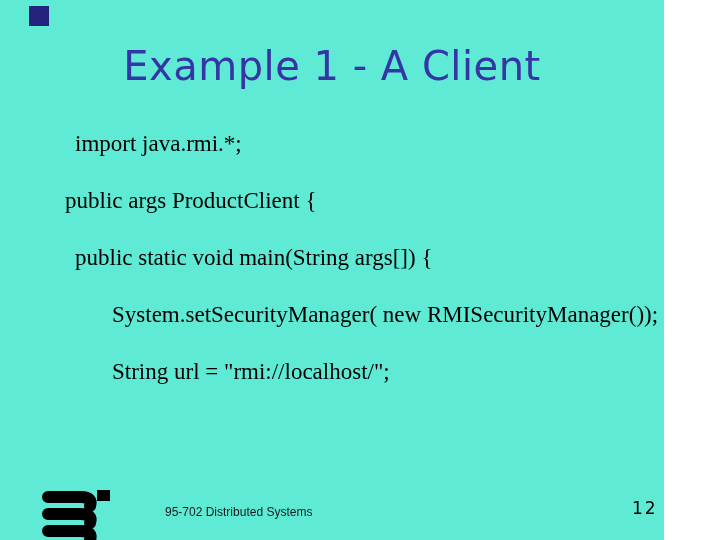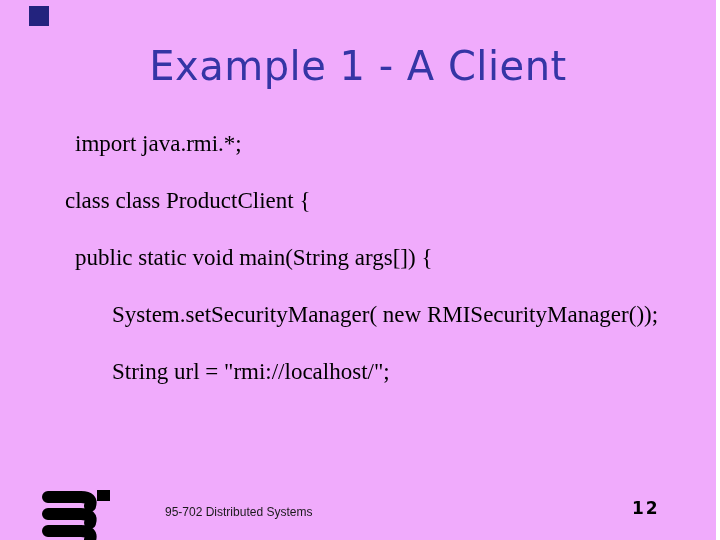--- a/index.html
+++ b/index.html
@@ -2,23 +2,23 @@
 <html><head>
 <meta charset="utf-8">
 <style>
   html, body {
     margin: 0;
     padding: 0;
     background: #ffffff;
   }
   .slide {
     position: relative;
-    width: 716px;
+    width: 664px;
     height: 540px;
-    background: #f0abfc;
+    background: #5eead4;
     overflow: hidden;
     font-family: "Liberation Sans", sans-serif;
   }
   .corner-square {
     position: absolute;
     left: 29px;
     top: 6px;
     width: 20px;
     height: 20px;
     background: #23237E;
@@ -66,37 +66,37 @@
     font-size: 12px;
     color: #1a1a1a;
     white-space: nowrap;
   }
   .page-number {
     position: absolute;
     left: 632px;
     top: 498px;
     font-family: "DejaVu Sans", "Liberation Sans", sans-serif;
     font-size: 17px;
-    font-weight: 700;
+    font-weight: 400;
     letter-spacing: 2px;
     color: #000000;
   }
 </style>
 </head>
 <body>
 
 <div class="slide">
 
   <div class="corner-square"></div>
 
   <h1 class="slide-title">Example 1 - A Client</h1>
 
   <div class="code-line l0">import java.rmi.*;</div>
 
-  <div class="code-line l1">class class ProductClient {</div>
+  <div class="code-line l1">public args ProductClient {</div>
 
   <div class="code-line l2">public static void main(String args[]) {</div>
 
   <div class="code-line l3">System.setSecurityManager( new RMISecurityManager());</div>
 
   <div class="code-line l4">String url = "rmi://localhost/";</div>
 
   <svg class="logo" viewBox="0 0 78 54" xmlns="http://www.w3.org/2000/svg" aria-hidden="true">
     <rect x="61" y="4" width="13" height="11" fill="#000000"></rect>
     <path d="M12 11 L45 11 Q57 11 54 20" fill="none" stroke="#000000" stroke-width="12" stroke-linecap="round"></path>

